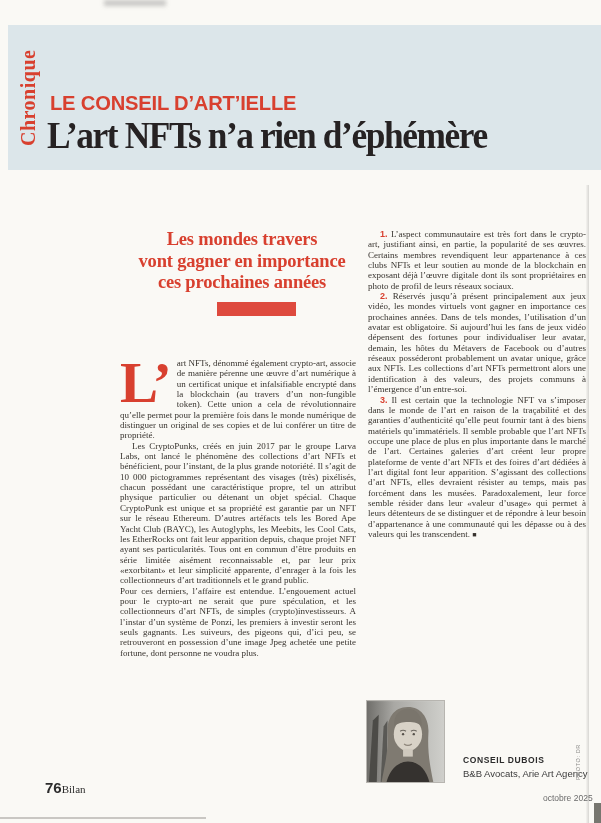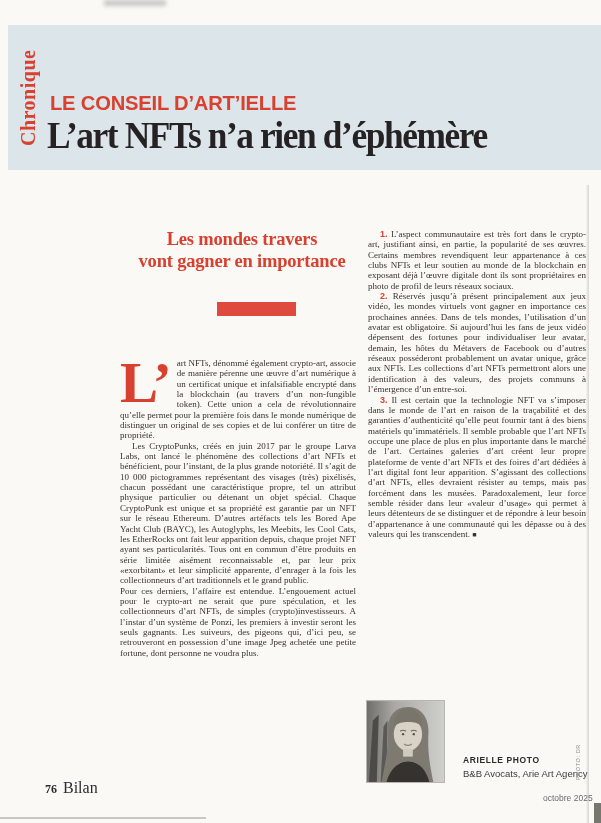--- a/index.html
+++ b/index.html
@@ -96,26 +96,26 @@
   .author-affiliation{
     position:absolute;left:463px;top:768px;
     font-family:"Liberation Sans", sans-serif;
     font-size:9.5px;color:#3a3a3a;
   }
   
   .folio{
     position:absolute;left:45px;top:779px;white-space:nowrap;
   }
   .folio .num{
-    font-family:Liberation Serif, serif;
-    font-weight:bold;font-size:12px;color:#2c2c2c;
+    font-family:Liberation Sans, sans-serif;
+    font-weight:bold;font-size:15px;color:#2c2c2c;
   }
   .folio .mag{
     font-family:"Liberation Serif", serif;
-    font-size:16px;color:#2c2c2c;margin-left:6px;
+    font-size:11px;color:#2c2c2c;margin-left:0;
   }
   .issue{
     position:absolute;left:543px;top:793px;
     font-family:"Liberation Sans", sans-serif;
     font-size:8.5px;color:var(--muted);white-space:nowrap;
   }
   .photo-credit{
     position:absolute;left:575px;top:738px;height:42px;
     writing-mode:vertical-rl;transform:rotate(180deg);
     font-family:"Liberation Sans", sans-serif;
@@ -150,20 +150,21 @@
   <div class="edge-bottom"></div>
 
   <div class="band"></div>
   <div class="chronique">Chronique</div>
   <div class="kicker">LE CONSEIL D’ART’IELLE</div>
   <div class="title">L’art NFTs n’a rien d’éphémère</div>
 
   <div class="pullquote">
     <span>Les mondes travers</span>
     <span>vont gagner en importance</span>
+    <span>ces prochaines années</span>
   </div>
   <div class="pullrule"></div>
 
   <div class="col col-left">
     <p><span class="dropcap">L’</span><span>art NFTs, dénommé également crypto-art, associe de manière pérenne une œuvre d’art numérique à un certificat unique et infalsifiable encrypté dans la blockchain (au travers d’un non-fungible token). Cette union a cela de révolutionnaire qu’elle permet pour la première fois dans le monde numérique de distinguer un original de ses copies et de lui conférer un titre de propriété.</span></p>
     <p class="indent">Les CryptoPunks, créés en juin 2017 par le groupe Larva Labs, ont lancé le phénomène des collections d’art NFTs et bénéficient, pour l’instant, de la plus grande notoriété. Il s’agit de 10 000 pictogrammes représentant des visages (très) pixélisés, chacun possédant une caractéristique propre, tel un attribut physique particulier ou détenant un objet spécial. Chaque CryptoPunk est unique et sa propriété est garantie par un NFT sur le réseau Ethereum. D’autres artéfacts tels les Bored Ape Yacht Club (BAYC), les Autoglyphs, les Meebits, les Cool Cats, les EtherRocks ont fait leur apparition depuis, chaque projet NFT ayant ses particularités. Tous ont en commun d’être produits en série limitée aisément reconnaissable et, par leur prix «exorbitant» et leur simplicité apparente, d’enrager à la fois les collectionneurs d’art traditionnels et le grand public.</p>
     <p>Pour ces derniers, l’affaire est entendue. L’engouement actuel pour le crypto-art ne serait que pure spéculation, et les collectionneurs d’art NFTs, de simples (crypto)investisseurs. A l’instar d’un système de Ponzi, les premiers à investir seront les seuls gagnants. Les suiveurs, des pigeons qui, d’ici peu, se retrouveront en possession d’une image Jpeg achetée une petite fortune, dont personne ne voudra plus.</p>
   </div>
 
   <div class="col col-right">
@@ -187,21 +188,21 @@
     <ellipse cx="42" cy="34" rx="14.5" ry="17" fill="#d8d2c7"></ellipse>
     <path d="M42,8 C31,8 27,18 28,26 C33,20 52,20 56,26 C57,17 52,8 42,8 Z" fill="#7a756c"></path>
     <path d="M34,31 q3,-2 6,0" stroke="#6b665f" stroke-width="1.1" fill="none"></path>
     <path d="M45,31 q3,-2 6,0" stroke="#6b665f" stroke-width="1.1" fill="none"></path>
     <circle cx="37" cy="34" r="1.2" fill="#55504a"></circle>
     <circle cx="48" cy="34" r="1.2" fill="#55504a"></circle>
     <path d="M38,44 q4,3 8,0" stroke="#8d857a" stroke-width="1.2" fill="none"></path>
     <rect x="37" y="49" width="10" height="8" fill="#cfc9be"></rect>
     <path d="M20,83 C24,68 34,62 42,62 C51,62 60,68 64,83 Z" fill="#35322f"></path>
   </svg>
-  <div class="author-name">ARIELLE PHOTO</div>
+  <div class="author-name">CONSEIL DUBOIS</div>
   <div class="author-affiliation">B&amp;B Avocats, Arie Art Agency</div>
 
   <div class="folio">
     <span class="num">76</span><span class="mag">Bilan</span>
   </div>
   <div class="issue">octobre 2025</div>
   <div class="photo-credit">PHOTO: DR</div>
 
 </div>
 

